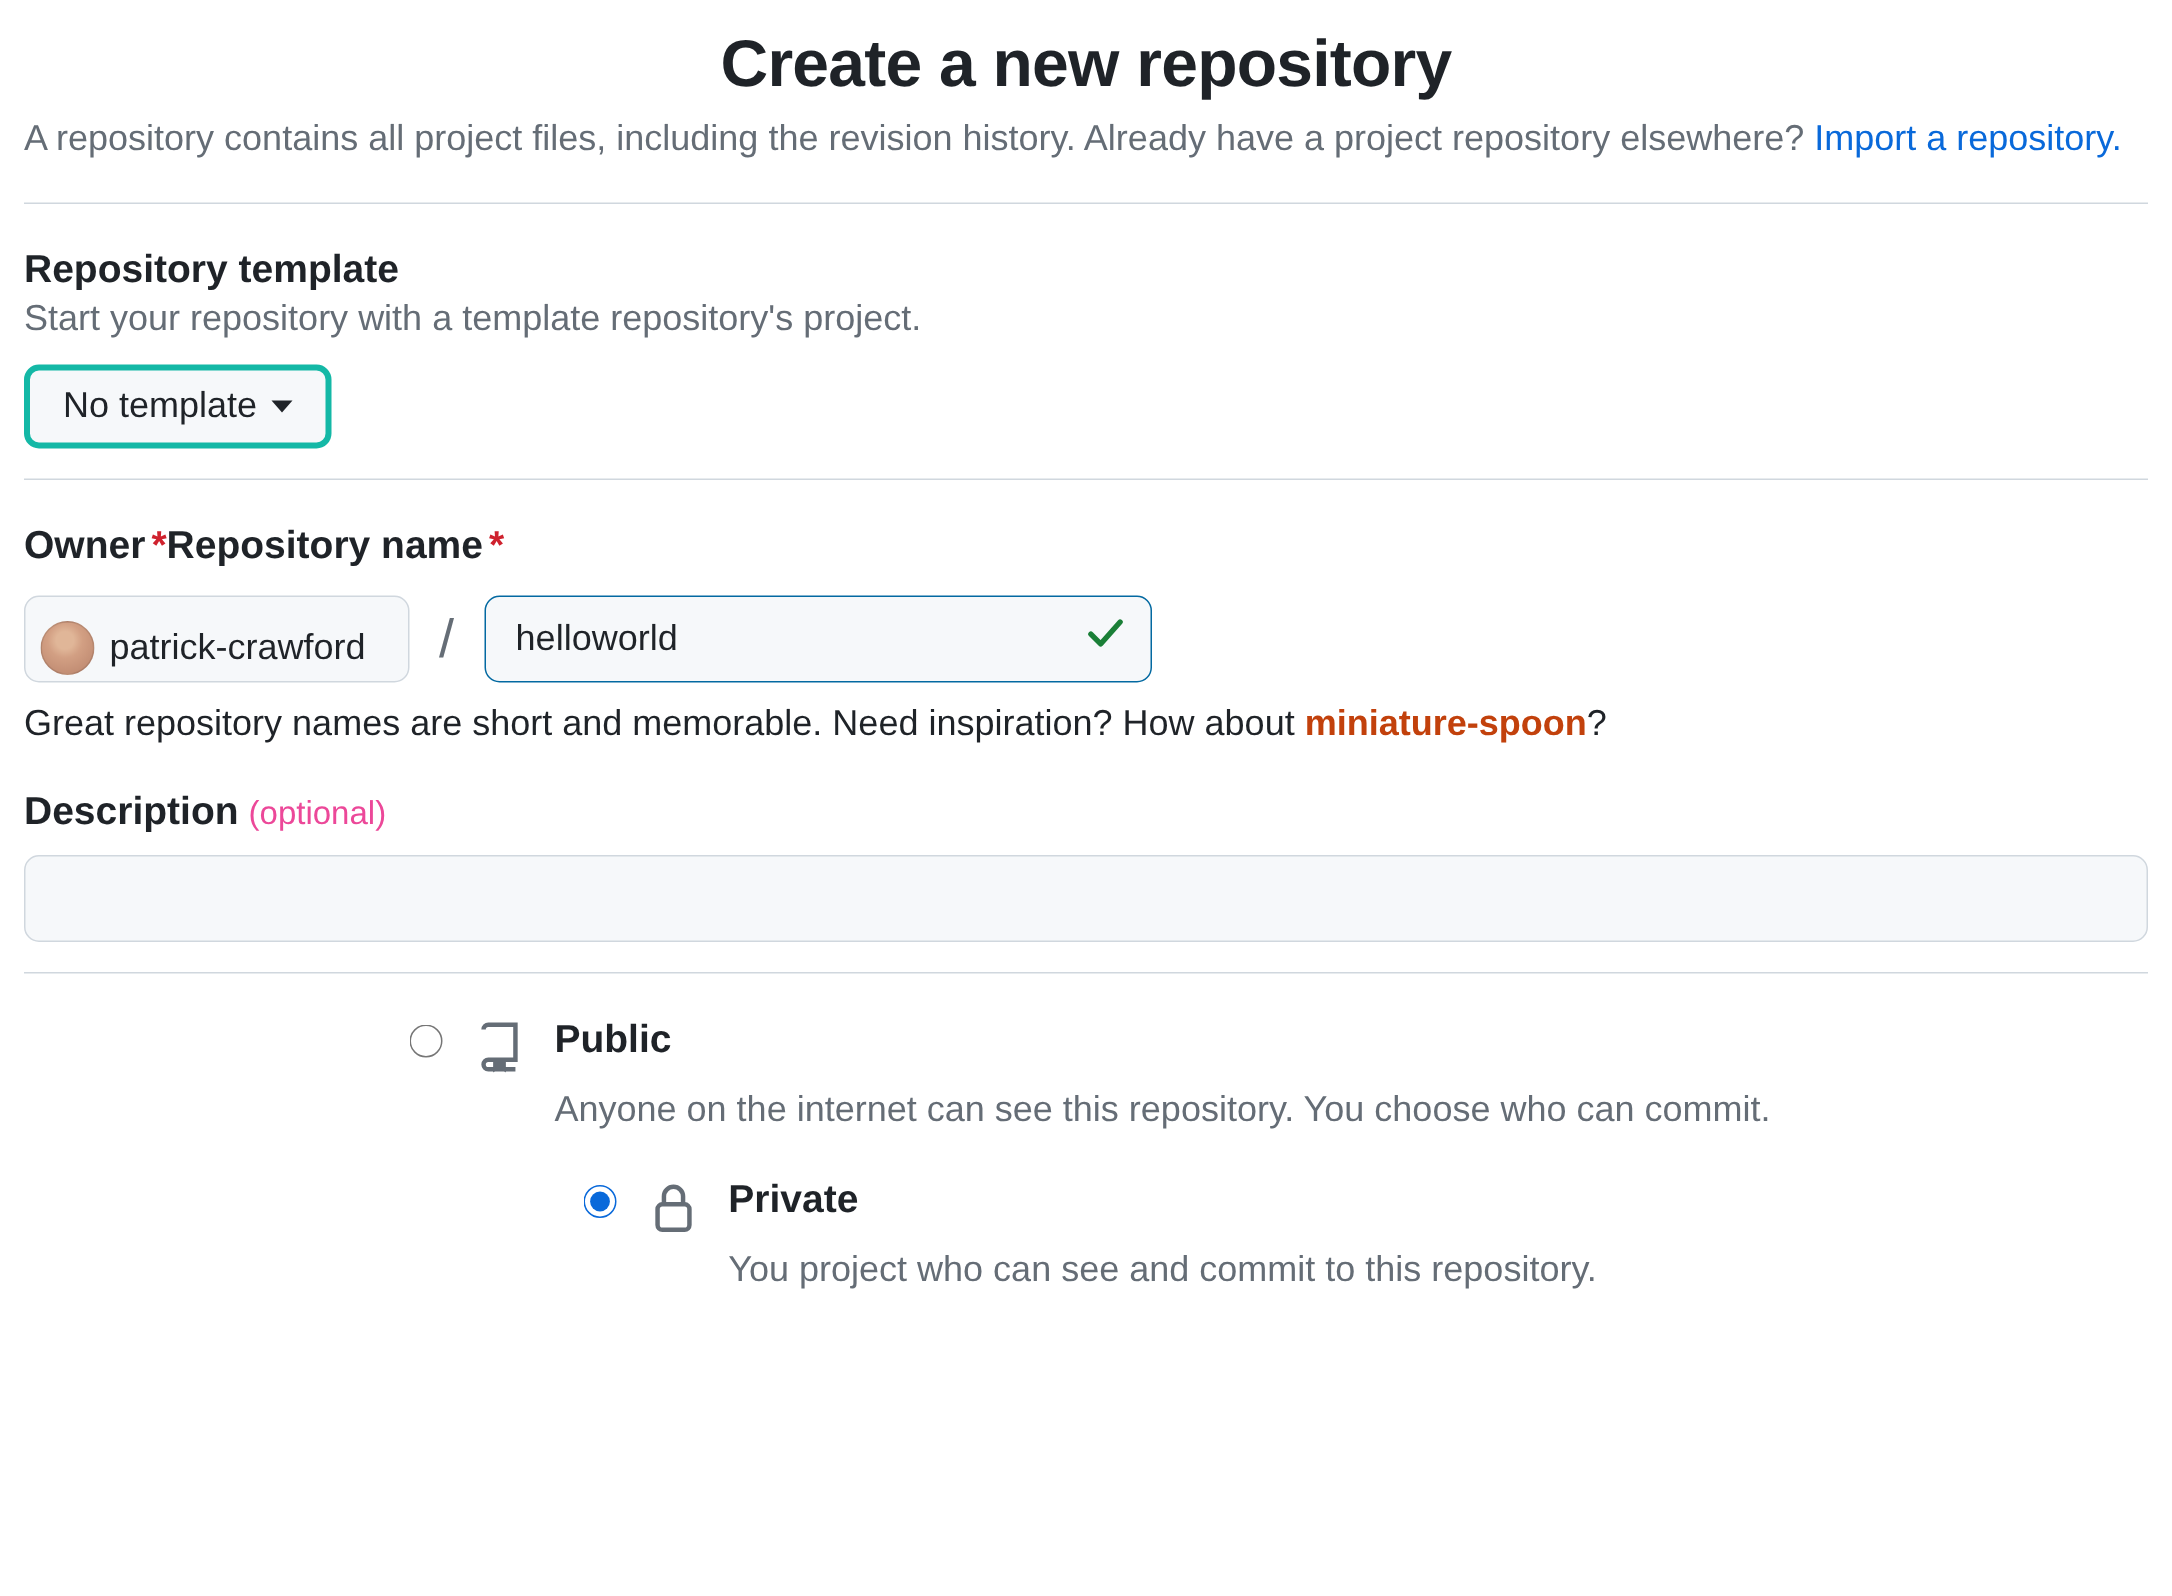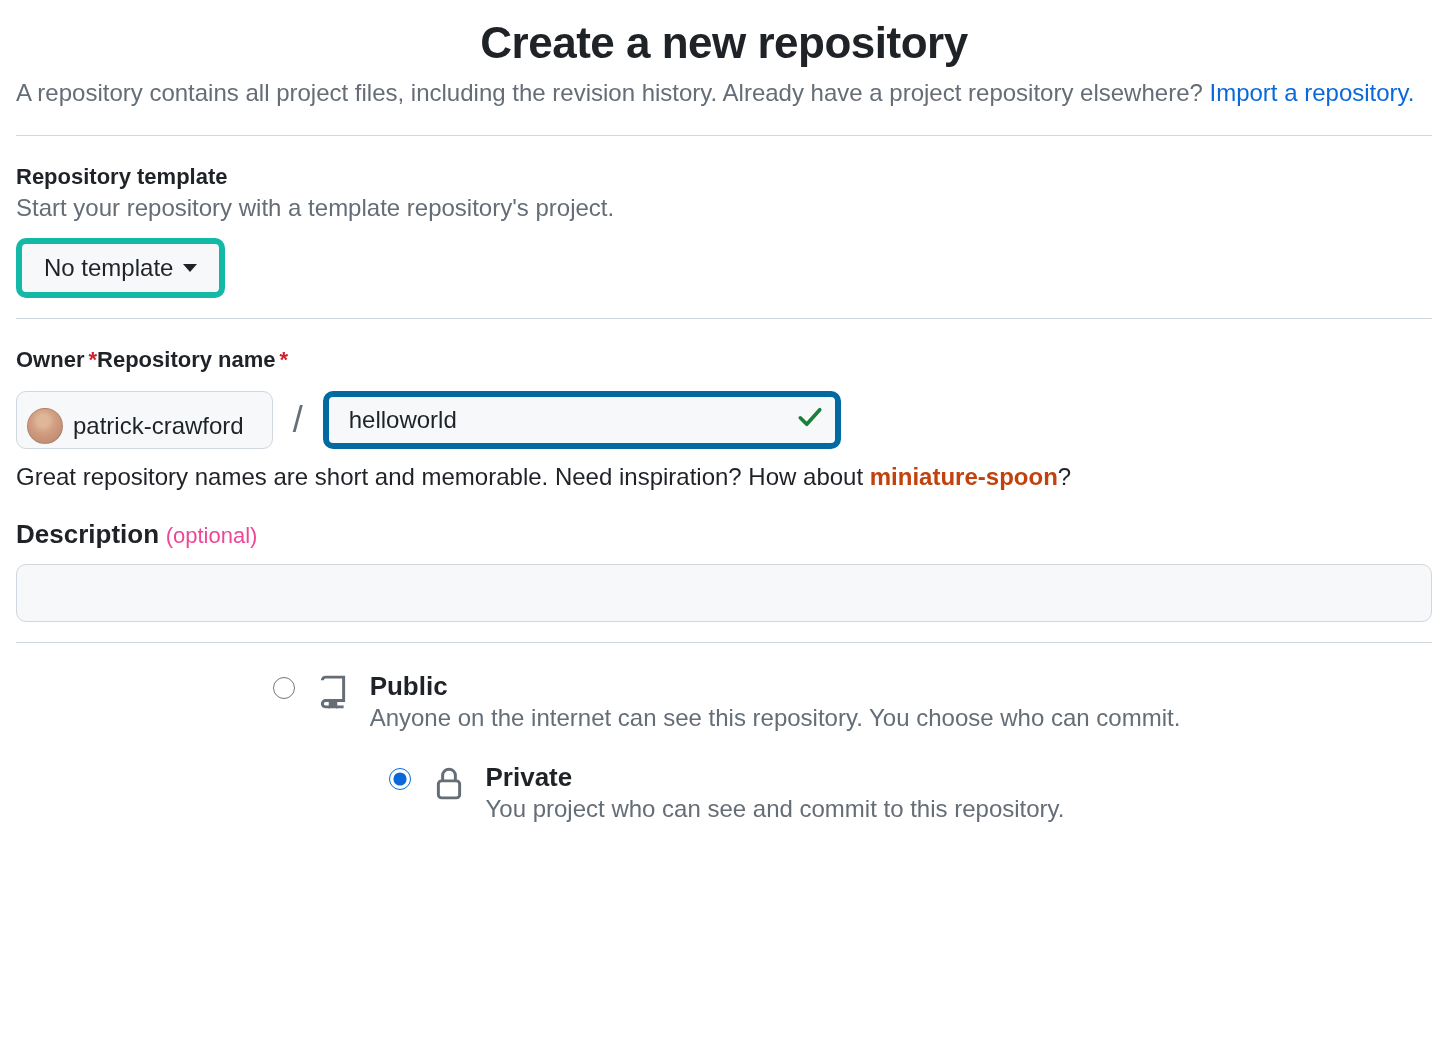--- a/index.html
+++ b/index.html
@@ -24,34 +24,34 @@
     margin: 0 0 24px 0;
   }
   .link { color: #0969da; text-decoration: none; }
   hr.sep {
     border: none;
     border-top: 1px solid #d0d7de;
     margin: 20px 0 28px 0;
   }
   .label-strong {
     font-weight: 600;
-    font-size: 22px;
+    font-size: 26px;
     margin: 0 0 2px 0;
   }
   .helper {
     color: #656d76;
     margin: 4px 0 16px 0;
   }
   .req { color: #cf222e; font-weight: 600; margin-left: 4px;}
   .btn {
     display: inline-flex;
     align-items: center;
     gap: 10px;
     background: #f6f8fa;
-    border: 6px solid #14b8a6;
+    border: 4px solid #14b8a6;
     border-radius: 10px;
     padding: 10px 22px;
     font-size: 24px;
     font-weight: 500;
     color: #1f2328;
     cursor: pointer;
   }
   .btn .caret {
     width: 0; height: 0;
     border-left: 7px solid transparent;
@@ -89,27 +89,27 @@
     margin-top: 16px;
   }
   .slash { font-size: 36px; color: #656d76; font-weight: 300; }
   .repo-input-wrap {
     position: relative;
     display: inline-flex;
     align-items: center;
   }
   .repo-input {
     background: #f6f8fa;
-    border: 6px solid #0369a1;
+    border: 1px solid #0369a1;
     border-radius: 10px;
     padding: 10px 48px 10px 20px;
     font-size: 24px;
     color: #1f2328;
     height: 58px;
-    width: 518px;
+    width: 445px;
   }
   .check-icon {
     position: absolute;
     right: 18px;
     color: #1a7f37;
   }
   .inspiration { margin: 14px 0 28px 0; }
   .suggestion { color: #c2410c; font-weight: 600; }
   .desc-label { font-weight: 600; font-size: 26px; }
   .optional { color: #ec4899; font-weight: 400; font-size: 22px; }
@@ -130,21 +130,21 @@
     margin-bottom: 30px;
     justify-content: center;
   }
   .vis-option input[type=radio] {
     width: 22px; height: 22px;
     margin-top: 6px;
     accent-color: #0969da;
   }
   .vis-icon { flex: 0 0 36px; color: #656d76; margin-top: 2px; }
   .vis-text .vis-title { font-weight: 600; font-size: 26px; }
-  .vis-text .vis-desc { color: #656d76; margin-top: 2px; }
+  .vis-text .vis-desc { color: #656d76; margin-top: 18px; }
 </style>
 </head>
 <body>
 
 
 
 <h1>Create a new repository</h1>
 <p class="subtitle">
   <span>A repository contains all project files, including the revision history. Already have a project repository elsewhere? </span><a href="#" class="link">Import a repository.</a>
 </p>

